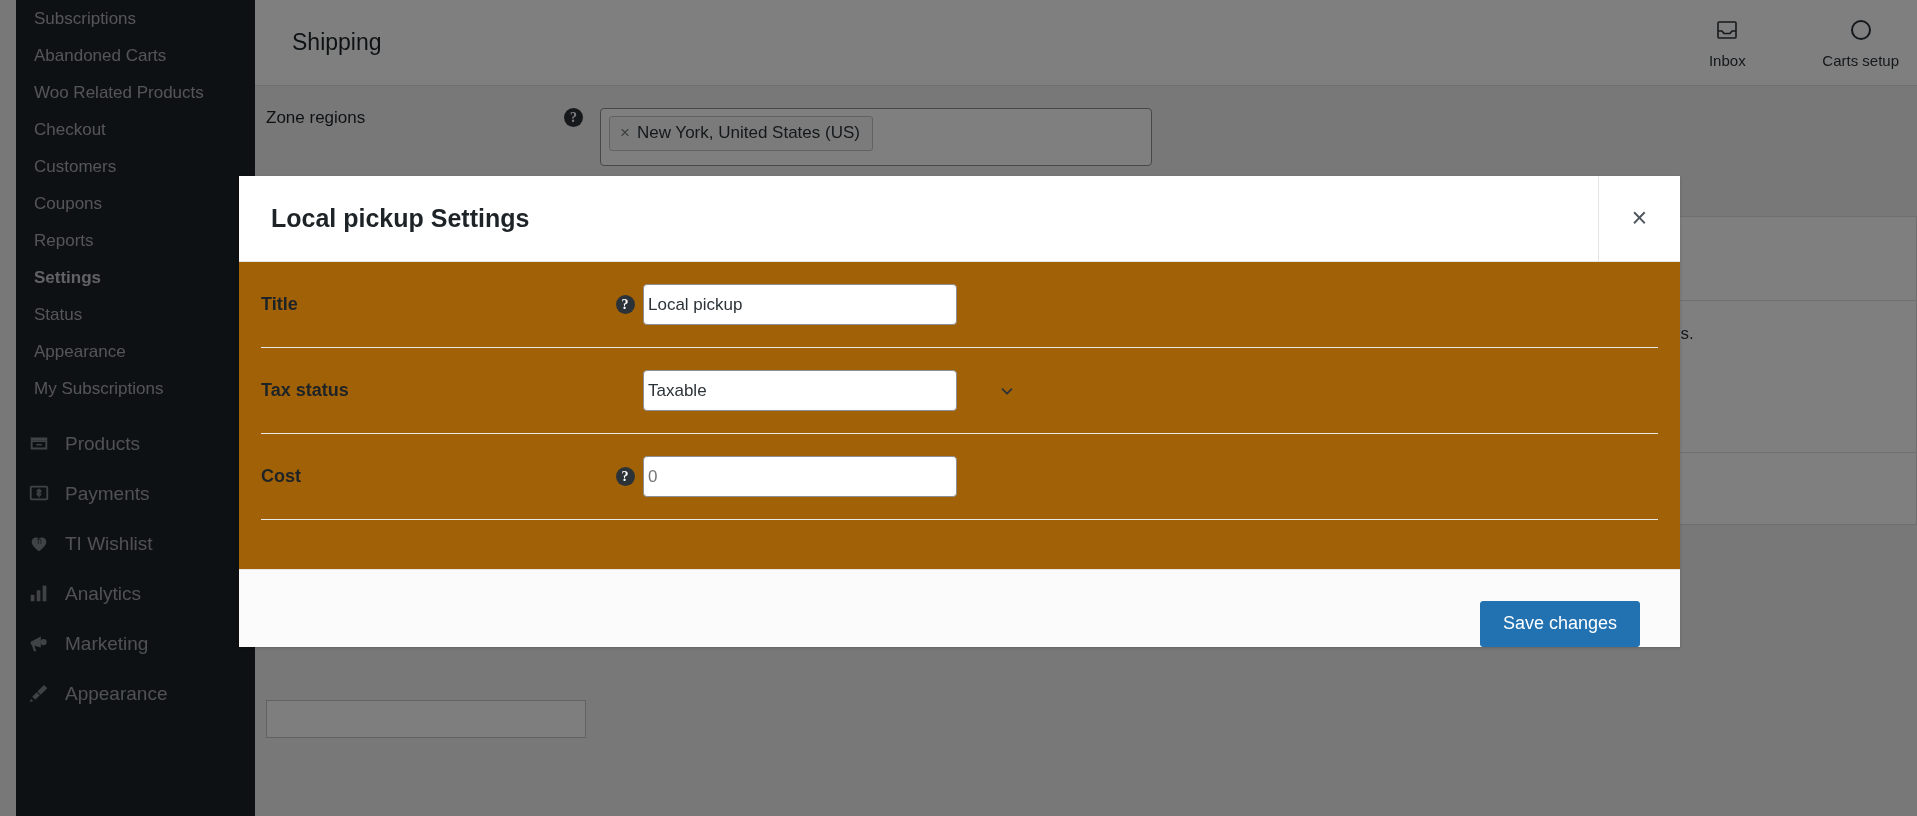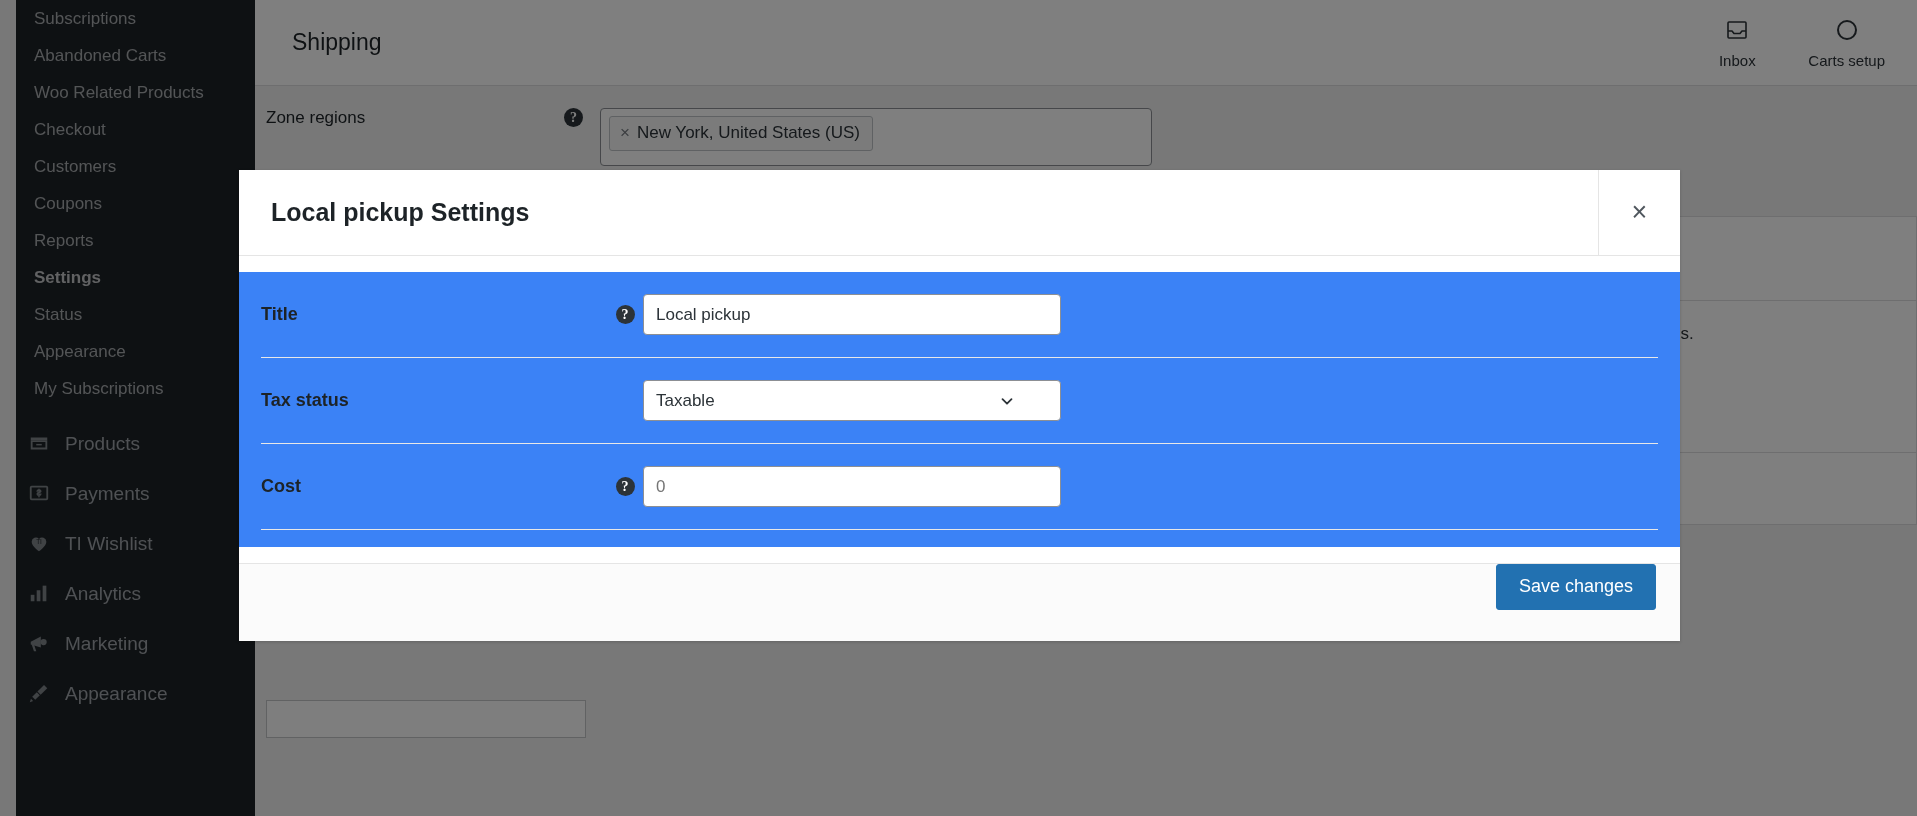--- a/index.html
+++ b/index.html
@@ -60,22 +60,22 @@
     display: flex; align-items: center;
   }
   #page-heading {
     font-size: 23px; color: #1d2327;
     margin-left: 53px;
     font-weight: normal;
   }
   #topbar-right {
     margin-left: auto;
     display: flex; align-items: flex-start;
-    gap: 36px;
-    padding-right: 32px;
+    gap: 60px;
+    padding-right: 18px;
   }
   .tb-item {
     display: flex; flex-direction: column; align-items: center;
     gap: 9px; color: #2c3338; font-size: 15px;
     text-decoration: none;
     min-width: 70px;
   }
   .tb-ico { height: 26px; display:flex; align-items:center; justify-content:center; }
 
   
@@ -149,26 +149,26 @@
   #overlay {
     position: absolute; left: 0; top: 0;
     width: 1917px; height: 816px;
     background: rgba(0,0,0,0.5);
     z-index: 20;
   }
 
   
   #modal {
     position: absolute;
-    left: 239px; top: 170px;
+    left: 239px; top: 176px;
     width: 1441px; height: 471px;
     background: #fff;
     z-index: 30;
     box-shadow: 0 1px 3px rgba(0,0,0,0.18);
-    display: flex; flex-direction: column; gap: 16px;
+    display: flex; flex-direction: column;
   }
   #modal-header {
     height: 86px;
     display: flex; align-items: center;
     border-bottom: 1px solid #e5e5e5;
     flex: 0 0 86px;
   }
   #modal-title {
     font-size: 25px; font-weight: bold; color: #1d2327;
     margin-left: 32px;
@@ -178,64 +178,64 @@
     width: 82px; height: 85px;
     border: none; border-left: 1px solid #e5e5e5;
     background: #fff;
     color: #50575e; font-size: 27px; line-height: 1;
     cursor: pointer;
     display: flex; align-items: center; justify-content: center;
     font-family: "Liberation Sans", sans-serif;
   }
   #modal-body {
     flex: 1 1 auto;
-    background: #3b82f6;
+    background: #a16207;
     padding: 0 22px;
     overflow: hidden;
   }
   #modal-form { width: 100%; border-collapse: collapse; }
   #modal-form tr { border-bottom: 1px solid #e8e8e8; }
   #modal-form tr:last-child { border-bottom: 1px solid #e8e8e8; }
   #modal-form td { padding: 22px 0; vertical-align: middle; }
   .m-label {
     width: 346px;
     font-size: 18px; font-weight: bold; color: #1d2327;
     padding-left: 12px;
   }
   .m-help { width: 36px; text-align: center; }
   .m-field { padding-left: 4px; }
 
   .txt-input, .sel-input {
-    width: 418px; height: 41px;
+    width: 314px; height: 41px;
     border: 1px solid #8c8f94; border-radius: 4px;
     background: #fff;
     font-size: 17px; color: #2c3338;
-    padding: 0 12px;
+    padding: 0 4px;
     font-family: "Liberation Sans", sans-serif;
     outline: none;
   }
   .txt-input::placeholder { color: #757575; }
   .sel-wrap { position: relative; width: 386px; }
   .sel-input {
     appearance: none; -webkit-appearance: none;
     padding-right: 34px; cursor: pointer;
   }
   .sel-caret {
     position: absolute; right: 13px; top: 50%;
     transform: translateY(-50%);
     pointer-events: none; color: #2c3338;
     display: flex;
   }
 
   #modal-footer {
     flex: 0 0 78px;
     background: #fbfbfb;
     border-top: 1px solid #e5e5e5;
-    display: flex; align-items: flex-start; justify-content: flex-end;
-    padding-right: 24px;
+    display: flex; align-items: flex-end; justify-content: flex-end;
+    padding-right: 40px;
   }
   #save-btn {
     background: #2271b1; color: #fff;
     border: 1px solid #2271b1; border-radius: 3px;
     font-size: 18px;
     padding: 11px 22px;
     cursor: pointer;
     font-family: "Liberation Sans", sans-serif;
     line-height: 1.2;
   }

